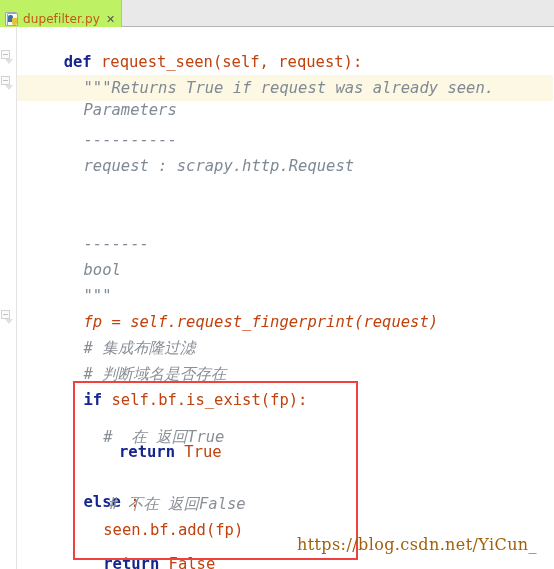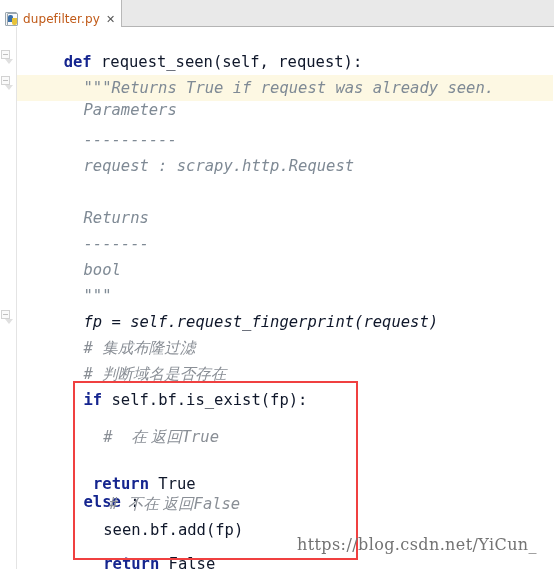--- a/index.html
+++ b/index.html
@@ -33,21 +33,21 @@
     background: #e9e9e9;
   }
   .tab {
     position: absolute;
     left: 0; top: 0;
     height: 40px;
     box-sizing: border-box;
     display: flex;
     align-items: center;
     padding: 0 6px 0 5px;
-    background: #ffffff;
+    background: #bef264;
     border-right: 1px solid #b8b8b8;
     border-bottom: 2px solid #e88a1a;
   }
   .tab .py-icon {
     width: 14px;
     height: 15px;
     position: relative;
     flex: none;
     margin-right: 4px;
   }
@@ -162,24 +162,24 @@
     position: absolute;
     left: 0;
     height: 26px;
     line-height: 26px;
     white-space: pre;
     font-family: "DejaVu Sans Mono", monospace;
     font-size: 15.5px;
     color: #222222;
   }
   .kw   { color: #15258f; font-weight: bold; }
-  .txt  { color: #0f172a; }
+  .txt  { color: #c2410c; }
   .doc  { color: #7f8a95; font-style: italic; }
   .cmt  { color: #8a8f96; font-style: italic; }
-  .cn   { font-family: Liberation Serif, serif; font-style: italic; }
+  .cn   { font-family: Liberation Mono, monospace; font-style: italic; }
 
   
   #red-box {
     position: absolute;
     border: 2px solid #f04040;
     box-sizing: border-box;
     background: transparent;
     pointer-events: none;
   }
 
@@ -237,31 +237,30 @@
       </div>
     </div>
   <div id="code">
       <div class="hl" style="top: 48px; height: 26px; background: rgb(253, 248, 227);"></div>
       <div class="line" style="top: 22px; left: 46.648px;"><span class="kw">def </span><span class="txt">request_seen(self, request):</span></div>
       <div class="line" style="top: 48px; left: 66.472px;"><span class="doc">"""Returns True if request was already seen.</span></div>
       <div class="line" style="top: 70px; left: 66.472px;"><span class="doc">Parameters</span></div>
       <div class="line" style="top: 100px; left: 66.472px;"><span class="doc">----------</span></div>
       <div class="line" style="top: 126px; left: 66.472px;"><span class="doc">request : scrapy.http.Request</span></div>
       <div class="line" style="top: 152px; left: 66.472px;"></div>
-      <div class="line" style="top: 178px; left: 66.472px;"><span class="doc">Returns</span></div>
       <div class="line" style="top: 204px; left: 66.472px;"><span class="doc">-------</span></div>
       <div class="line" style="top: 230px; left: 66.472px;"><span class="doc">bool</span></div>
       <div class="line" style="top: 256px; left: 66.472px;"><span class="doc">"""</span></div>
       <div class="line" style="top: 282px; left: 66.472px; font-style: italic;"><span class="txt">fp = self.request_fingerprint(request)</span></div>
       <div class="line" style="top: 308px; left: 66.472px;"><span class="cmt"># </span><span class="cmt cn">集成布隆过滤</span></div>
       <div class="line" style="top: 334px; left: 66.472px;"><span class="cmt"># </span><span class="cmt cn">判断域名是否存在</span></div>
       <div class="line" style="top: 360px; left: 66.472px;"><span class="kw">if </span><span class="txt">self.bf.is_exist(fp):</span></div>
       <div class="line" style="top: 367px; left: 86.296px; margin-top: 30px;"><span class="cmt">#  </span><span class="cmt cn">在 返回</span><span class="cmt">True</span></div>
-      <div class="line" style="top: 412px; left: 76px; margin-top: 32px;"><span class="kw">return </span><span class="txt">True</span></div>
+      <div class="line" style="top: 412px; left: 102px;"><span class="kw">return </span><span class="txt">True</span></div>
       <div class="line" style="top: 438px; left: 66.472px; margin-top: 24px;"><span class="kw">else</span><span class="txt"> :</span></div>
       <div class="line" style="top: 464px; left: 92px;"><span class="cmt"># </span><span class="cmt cn">不在 返回</span><span class="cmt">False</span></div>
       <div class="line" style="top: 490px; left: 86.296px;"><span class="txt">seen.bf.add(fp)</span></div>
       <div class="line" style="top: 516px; left: 86.296px; margin-top: 8px;"><span class="kw">return </span><span class="txt">False</span></div>
     </div>
   <div id="red-box" style="left: 73px; top: 354px; width: 285px; height: 179px; border-color: rgb(240, 64, 64);"></div>
-  <div id="watermark" style="left: 297px; top: 508px; color: #737373;">https://blog.csdn.net/YiCun_</div>
+  <div id="watermark" style="left: 297px; top: 508px; color: #a16207;">https://blog.csdn.net/YiCun_</div>
 </div>
 <div id="right-edge"></div>
 
 </body></html>

